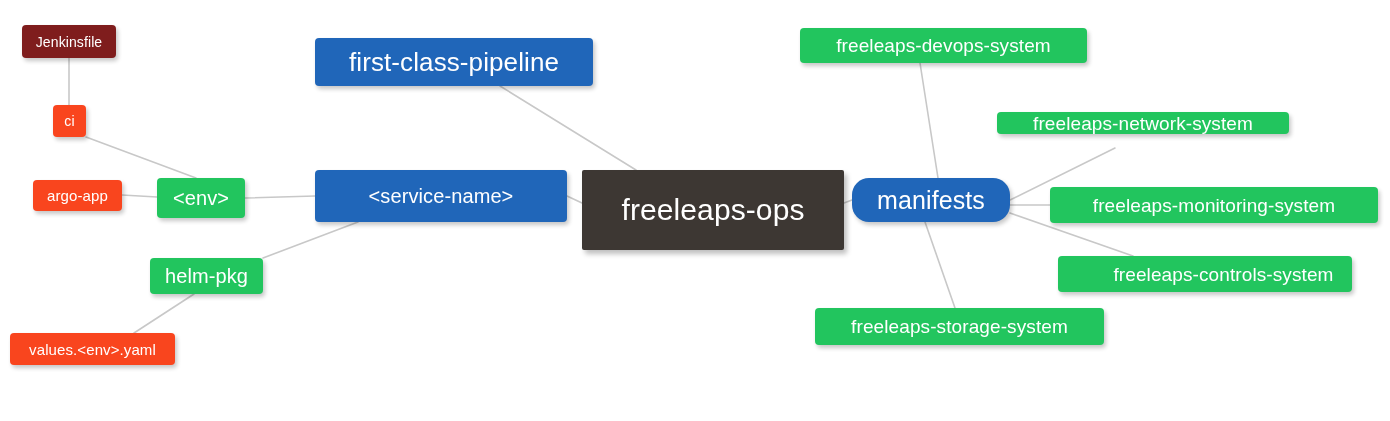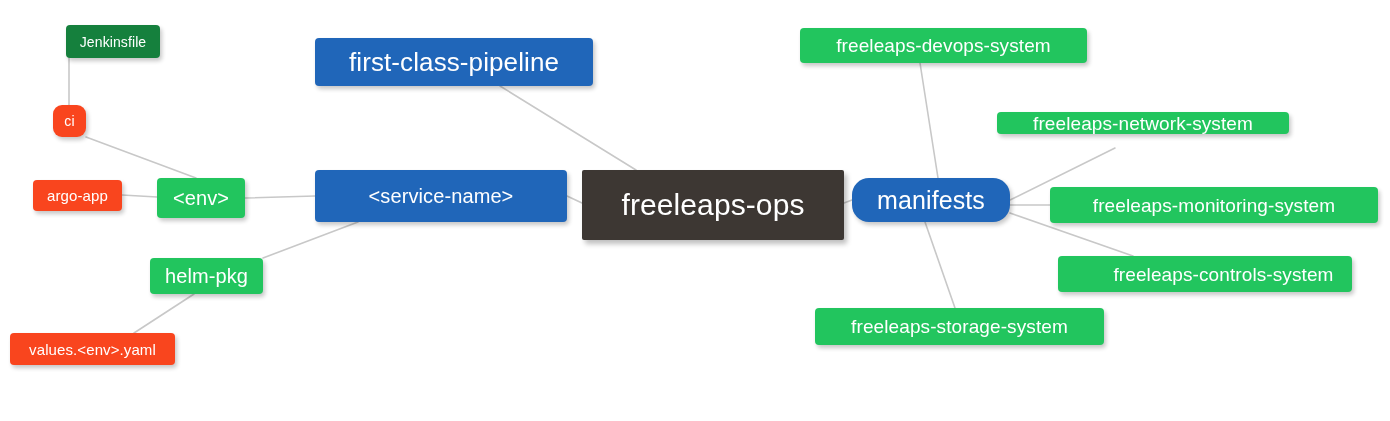--- a/index.html
+++ b/index.html
@@ -39,21 +39,21 @@
     box-shadow: 2px 3px 4px rgba(0,0,0,0.22);
     letter-spacing: 0.1px;
   }
   .mm-node.root {
     border-radius: 2px;
     box-shadow: 3px 4px 5px rgba(0,0,0,0.25);
   }
   .lvl-root   { background: #3d3733; }
   .lvl-blue   { background: #2066b9; }
   .lvl-green  { background: #22c55e; }
-  .lvl-orange { background: #15803d; margin-left: 44px; }
+  .lvl-orange { background: #7f1d1d; }
   .lvl-red    { background: #f9451e; }
 </style>
 </head>
 <body>
 
 <div id="mindmap-canvas">
   <svg id="edge-layer" viewBox="0 0 1390 421" width="1390" height="421">
       <line x1="582" y1="203" x2="567" y2="196" stroke="#c8c8c8" stroke-width="1.6" stroke-linecap="round"></line>
       <line x1="636" y1="170" x2="500" y2="86" stroke="#c8c8c8" stroke-width="1.6" stroke-linecap="round"></line>
       <line x1="844" y1="203" x2="852" y2="200" stroke="#c8c8c8" stroke-width="1.6" stroke-linecap="round"></line>
@@ -63,29 +63,29 @@
       <line x1="196" y1="178" x2="86" y2="137" stroke="#c8c8c8" stroke-width="1.6" stroke-linecap="round"></line>
       <line x1="69" y1="105" x2="69" y2="58" stroke="#c8c8c8" stroke-width="1.6" stroke-linecap="round"></line>
       <line x1="194" y1="294" x2="134" y2="333" stroke="#c8c8c8" stroke-width="1.6" stroke-linecap="round"></line>
       <line x1="938" y1="178" x2="920" y2="63" stroke="#c8c8c8" stroke-width="1.6" stroke-linecap="round"></line>
       <line x1="1010" y1="200" x2="1115" y2="148" stroke="#c8c8c8" stroke-width="1.6" stroke-linecap="round"></line>
       <line x1="1010" y1="205" x2="1050" y2="205" stroke="#c8c8c8" stroke-width="1.6" stroke-linecap="round"></line>
       <line x1="1010" y1="213" x2="1133" y2="256" stroke="#c8c8c8" stroke-width="1.6" stroke-linecap="round"></line>
       <line x1="925" y1="222" x2="955" y2="308" stroke="#c8c8c8" stroke-width="1.6" stroke-linecap="round"></line>
     </svg>
   <div id="node-layer">
-      <div class="mm-node lvl-root root" style="left: 582px; top: 170px; width: 262px; height: 70px; font-size: 30px;">freeleaps-ops</div>
+      <div class="mm-node lvl-root root" style="left: 582px; top: 170px; width: 262px; height: 80px; font-size: 30px;">freeleaps-ops</div>
       <div class="mm-node lvl-blue" style="left: 315px; top: 170px; width: 252px; height: 52px; font-size: 20px;">&lt;service-name&gt;</div>
       <div class="mm-node lvl-blue" style="left: 315px; top: 38px; width: 278px; height: 48px; font-size: 26px;">first-class-pipeline</div>
       <div class="mm-node lvl-blue" style="left: 852px; top: 178px; width: 158px; height: 44px; font-size: 25px; border-radius: 17px;">manifests</div>
       <div class="mm-node lvl-green" style="left: 157px; top: 178px; width: 88px; height: 40px; font-size: 20px;">&lt;env&gt;</div>
       <div class="mm-node lvl-green" style="left: 150px; top: 258px; width: 113px; height: 36px; font-size: 20px;">helm-pkg</div>
       <div class="mm-node lvl-green" style="left: 800px; top: 28px; width: 287px; height: 35px; font-size: 19px;">freeleaps-devops-system</div>
       <div class="mm-node lvl-green" style="left: 997px; top: 112px; width: 292px; height: 22px; font-size: 19px;">freeleaps-network-system</div>
       <div class="mm-node lvl-green" style="left: 1050px; top: 187px; width: 328px; height: 36px; font-size: 19px;">freeleaps-monitoring-system</div>
       <div class="mm-node lvl-green" style="left: 1058px; top: 256px; width: 294px; height: 36px; font-size: 19px; padding-left: 37px;">freeleaps-controls-system</div>
       <div class="mm-node lvl-green" style="left: 815px; top: 308px; width: 289px; height: 37px; font-size: 19px;">freeleaps-storage-system</div>
       <div class="mm-node lvl-orange" style="left: 22px; top: 25px; width: 94px; height: 33px; font-size: 14px;">Jenkinsfile</div>
-      <div class="mm-node lvl-red" style="left: 53px; top: 105px; width: 33px; height: 32px; font-size: 14px; border-radius: 9px;">ci</div>
+      <div class="mm-node lvl-red" style="left: 53px; top: 105px; width: 33px; height: 32px; font-size: 14px;">ci</div>
       <div class="mm-node lvl-red" style="left: 33px; top: 180px; width: 89px; height: 31px; font-size: 15px;">argo-app</div>
       <div class="mm-node lvl-red" style="left: 10px; top: 333px; width: 165px; height: 32px; font-size: 15px;">values.&lt;env&gt;.yaml</div>
     </div>
 </div>
 
 </body></html>

